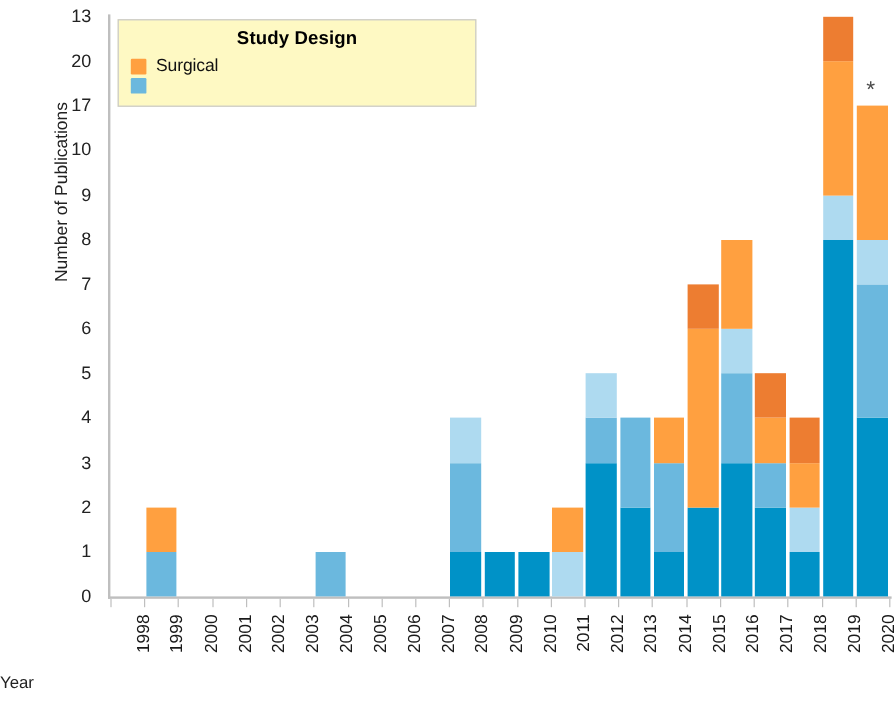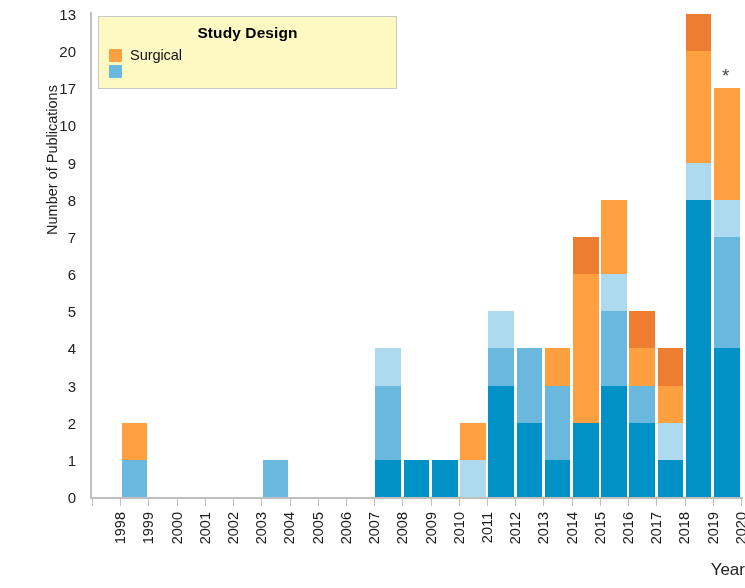--- a/index.html
+++ b/index.html
@@ -21,22 +21,22 @@
     color:#222;
     transform:rotate(-90deg);
     transform-origin:center center;
     white-space:nowrap;
   }
 
   
   .xlabel{
     position:absolute;
     left:0;right:0;top:560px;
-    text-align:right;
-    font-size:17px;
+    text-align:left;
+    font-size:14px;
     color:#222;
   }
 
   
   
   .plot{
     position:absolute;
     left:92px;top:14px;
     width:649px;height:483px;
   }

